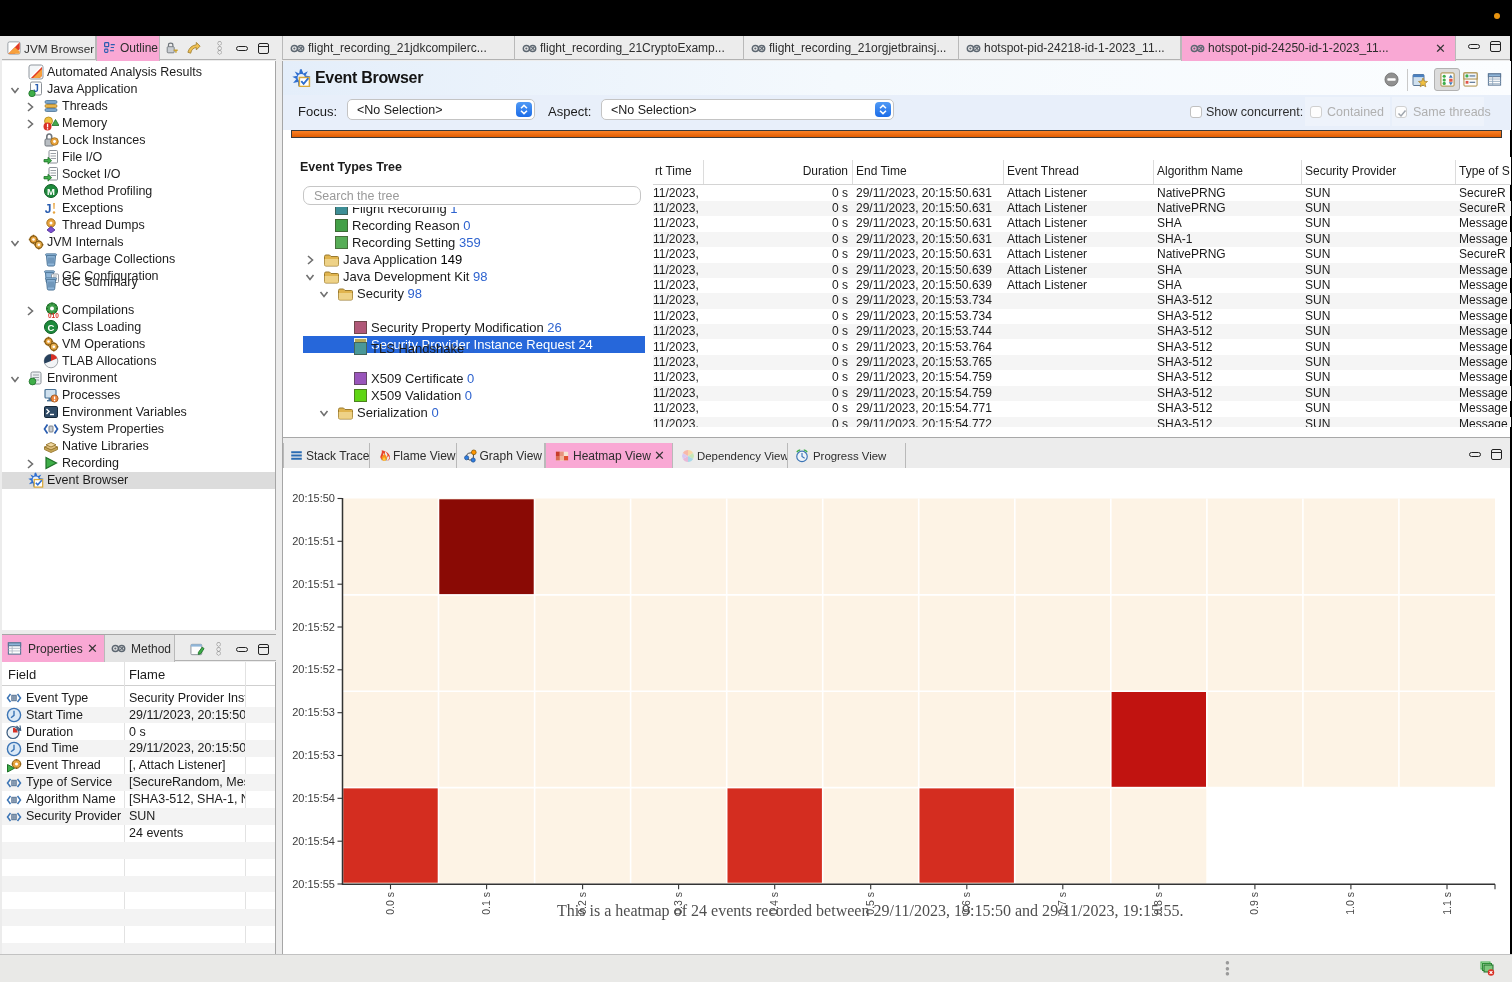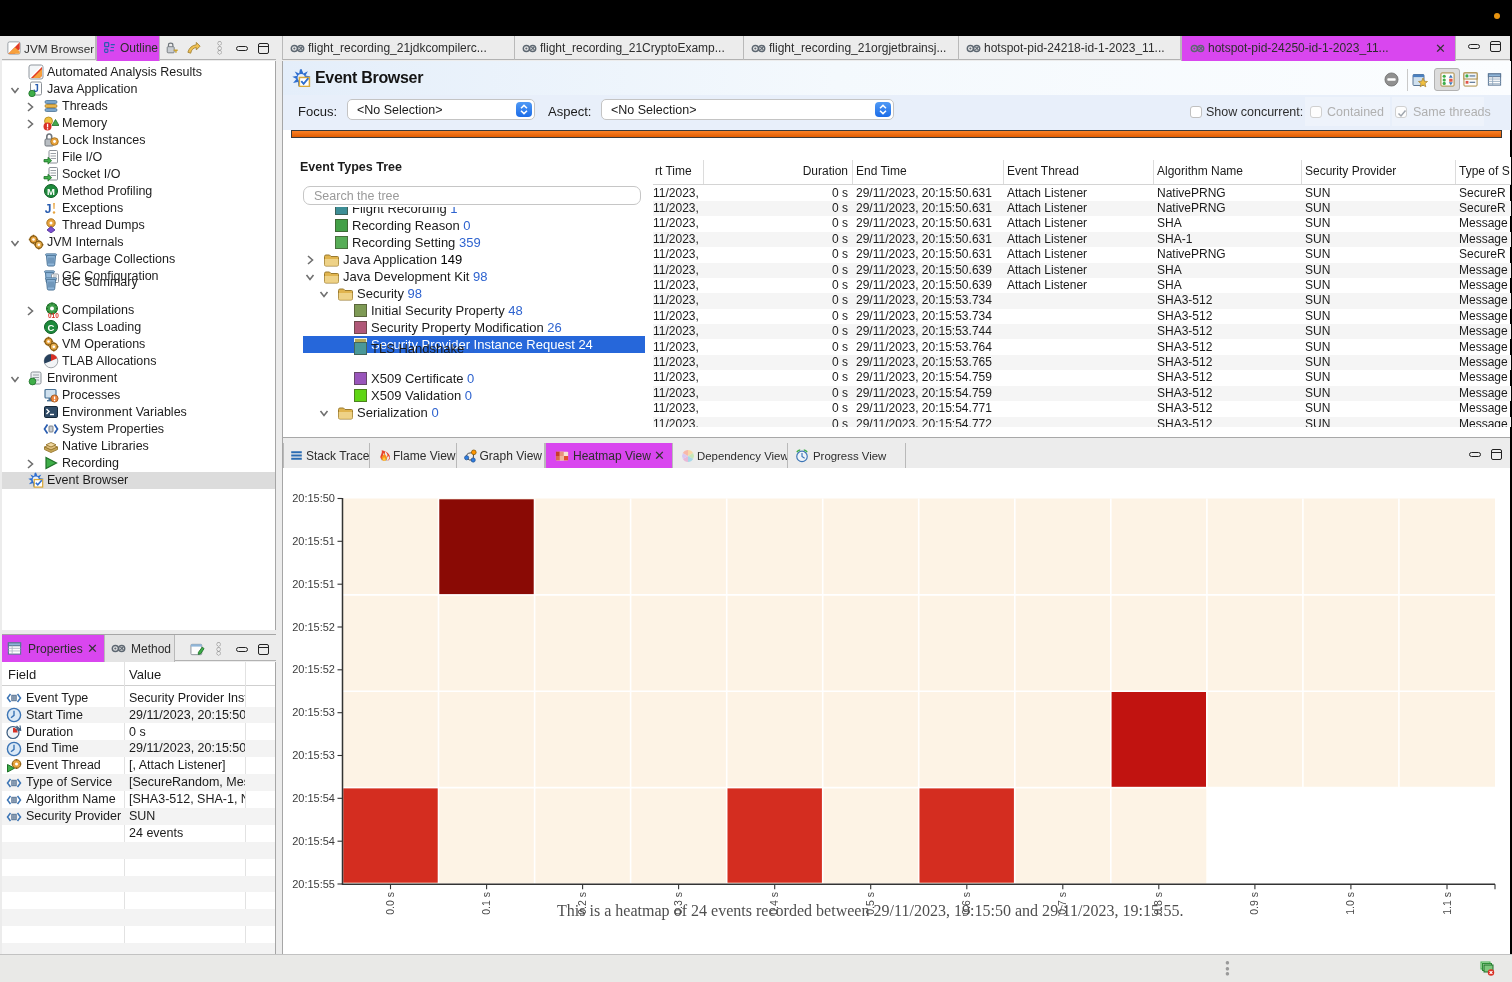--- a/index.html
+++ b/index.html
@@ -1,20 +1,20 @@
 <!DOCTYPE html>
 <html><head><meta charset="utf-8">
 <style>
 *{margin:0;padding:0;box-sizing:border-box}
 html,body{width:1512px;height:982px;background:#000;overflow:hidden;font-family:"Liberation Sans",sans-serif}
 .a{position:absolute}
 #win{position:absolute;left:0;top:36px;width:1510px;height:946px;background:#ececec}
 .tabbar{position:absolute;top:0;height:24px;background:#ececec;border-bottom:1px solid #b2b2b2}
 .tab{position:absolute;top:0;height:24px;border-right:1px solid #b9b9b9;font-size:12px;color:#2d2d2d;white-space:nowrap;overflow:hidden}
-.tab.act{background:#d946ef;height:25px;border-left:1px solid #b9b9b9}
+.tab.act{background:#f9a8d4;height:25px;border-left:1px solid #b9b9b9}
 .tlab{position:absolute;top:5px}
 .ticon{position:absolute;top:5px}
 .tree-row{position:absolute;left:0;width:100%;height:17px;font-size:12.5px;color:#1c1c1c;white-space:nowrap}
 .tree-row span.txt{position:absolute;top:1px}
 .arrow{position:absolute;width:10px;height:10px;top:4px}
 .etr{position:absolute;height:17px;font-size:13px;color:#1b1b1b;white-space:nowrap}
 .etr span.txt{position:absolute;top:1px}
 .sw{position:absolute;width:13px;height:13px;top:2px;border:1px solid rgba(60,60,40,.55)}
 .ic16{position:absolute;width:16px;height:16px}
 .hrow{position:absolute;font-size:12px;color:#1b1b1b;height:15.4px;line-height:15.4px;white-space:nowrap;overflow:hidden}
@@ -505,21 +505,21 @@
     </svg>
   <div class="a" style="left:214px;top:7px;width:5px;height:14px;color:#7a7a7a;font-size:9px;line-height:4.6px">○<br>○<br>○</div>
   <div class="a" style="left:234px;top:12px;width:12px;height:5px;border:1.6px solid #222;border-radius:2.5px"></div>
   <div class="a" style="left:256px;top:9px;width:11px;height:11px;border:1.6px solid #222;border-radius:2px">
       <div style="height:3px;border-bottom:1.6px solid #222"></div>
     </div>
 </div>
 <div class="a" style="left:2px;top:662px;width:274px;height:292px;background:#fff;border-right:1px solid #a6a6a6;overflow:hidden">
   <div class="a" style="left:0;top:0;width:274px;height:24px;border-bottom:1px solid #cfcfcf;font-size:13px;color:#1b1b1b">
       <span class="a" style="left:6px;top:5px">Field</span>
-      <span class="a" style="left:127px;top:5px">Value</span>
+      <span class="a" style="left:127px;top:5px">Flame</span>
     </div>
   <div class="a" style="left:122px;top:0;width:1px;height:292px;background:#e2e2e2"></div>
   <div class="a" style="left:243px;top:0;width:1px;height:292px;background:#e2e2e2"></div>
   <div id="props" class="a" style="left:0;top:25px;width:274px;height:267px;overflow:hidden">
 <div class="prow" style="top:2.7px;">
         <svg class="sym" style="left:4px;top:0.5px;width:16px;height:16px">
           <use href="#etype"></use>
         </svg>
         <span class="a" style="left:24px">Event Type</span>
         <span class="a" style="left:127px;width:116px;overflow:hidden">Security Provider Insta</span>
@@ -721,24 +721,20 @@
         <span class="txt" style="left:60px;">Java Development Kit <span style="color:#2e63cf">98</span></span>
       </div>
 <div class="etr" style="left:0;top:78.0px;width:372px">
         <svg class="arrow" style="left:36px;top:4px">
           <path d="M1.5 3 L5 7.5 L8.5 3" stroke="#6f6f6f" stroke-width="1.6" fill="none"></path>
         </svg>
         <svg class="sym" style="left:54px;top:2px;width:17px;height:14px">
           <use href="#folder"></use>
         </svg>
         <span class="txt" style="left:74px;">Security <span style="color:#2e63cf">98</span></span>
-      </div>
-<div class="etr" style="left:0;top:95.0px;width:372px">
-        <div class="sw" style="left:71px;background:#7e9a55;border-color:rgba(60,60,40,.55)"></div>
-        <span class="txt" style="left:88px;">Initial Security Property <span style="color:#2e63cf">48</span></span>
       </div>
 <div class="etr" style="left:0;top:112.0px;width:372px">
         <div class="sw" style="left:71px;background:#b05878;border-color:rgba(60,60,40,.55)"></div>
         <span class="txt" style="left:88px;">Security Property Modification <span style="color:#2e63cf">26</span></span>
       </div>
 <div class="etr" style="left:0;top:129.0px;width:372px">
         <div class="a" style="left:20px;top:0;width:342px;height:17px;background:#2667da"></div>
         <div class="sw" style="left:71px;background:#b3a855;border-color:#f0f0e0"></div>
         <span class="txt" style="left:88px;color:#fff;">Security Provider Instance Request <span style="color:#fff">24</span></span>
       </div>

